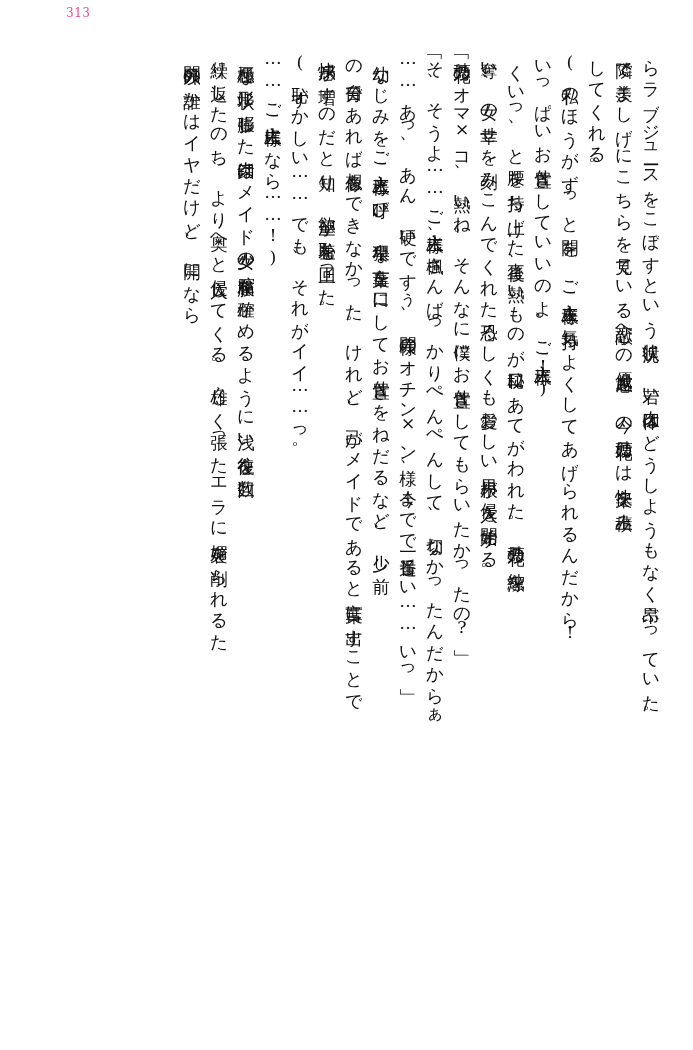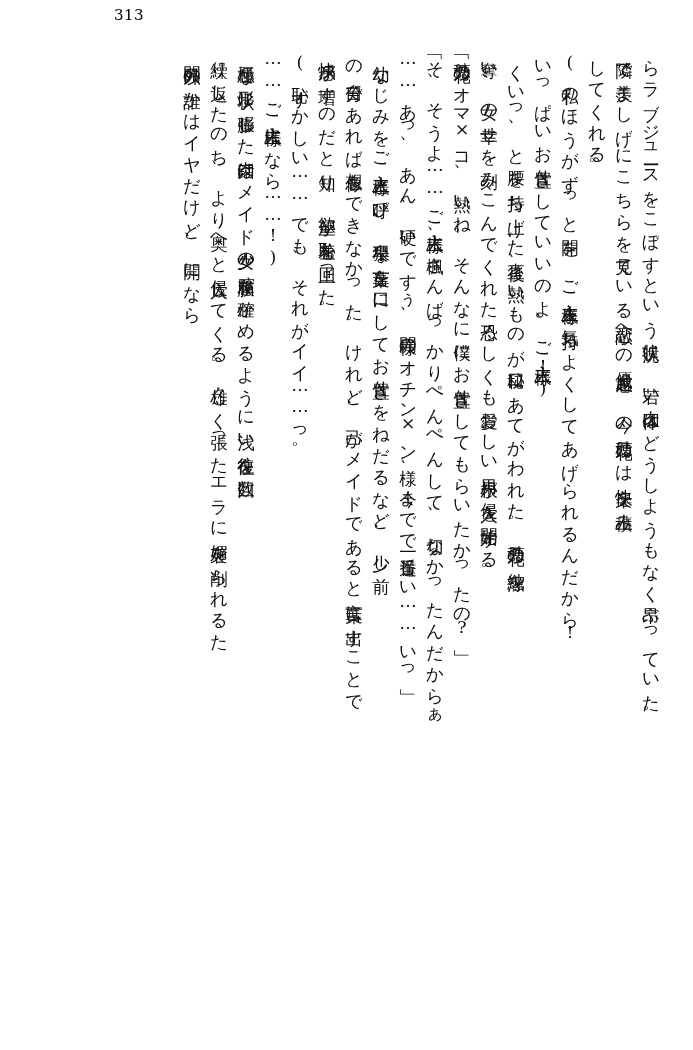--- a/index.html
+++ b/index.html
@@ -20,25 +20,24 @@
     width: 693px;
     height: 1050px;
     background: #ffffff;
     box-sizing: border-box;
   }
 
   .page-number {
     position: absolute;
     top: 6px;
     left: 66px;
-    font-size: 15px;
+    font-size: 12px;
     letter-spacing: 0.5px;
-    color: #000000;
+    color: #ec4899;
     font-family: "DejaVu Serif", "Liberation Serif", serif;
-    margin-left: 48px;
   }
 
   
   .text-body {
     position: absolute;
     top: 48px;
     right: 34px;
     left: 34px;
     bottom: 28px;
     display: flex;

